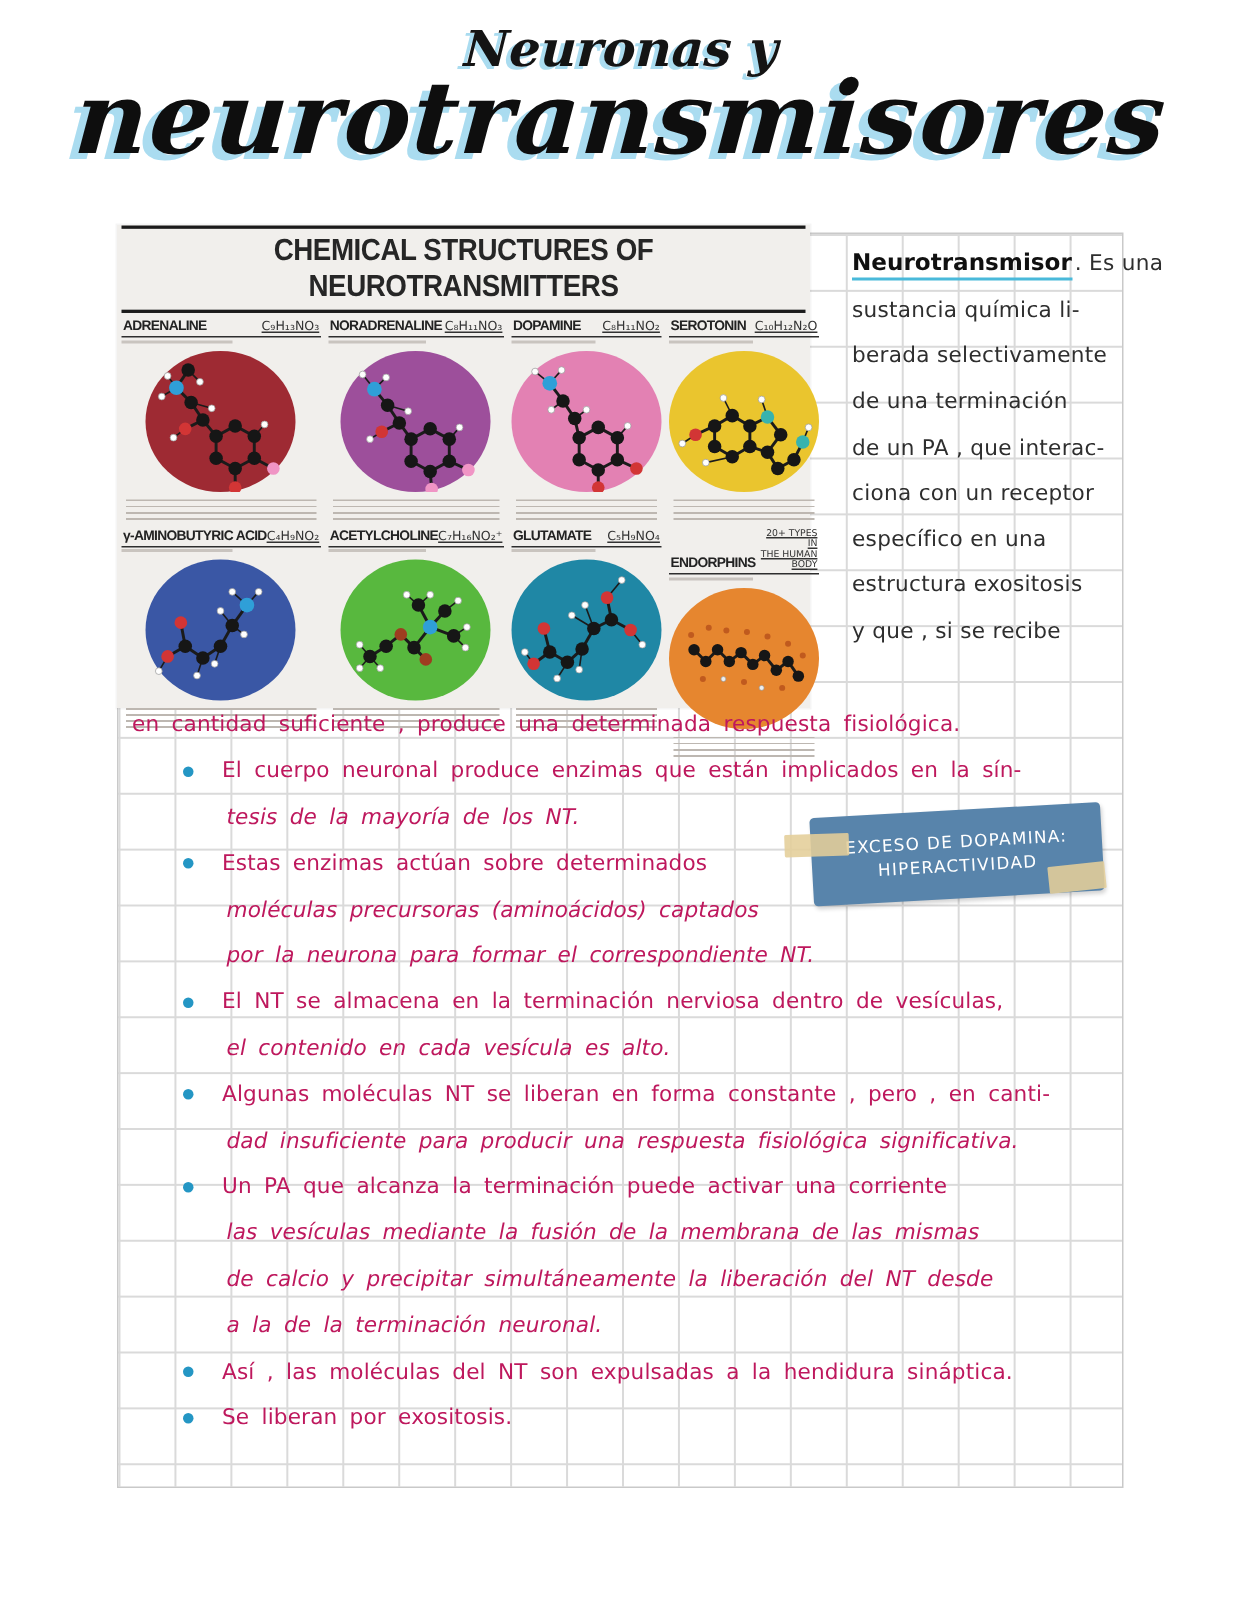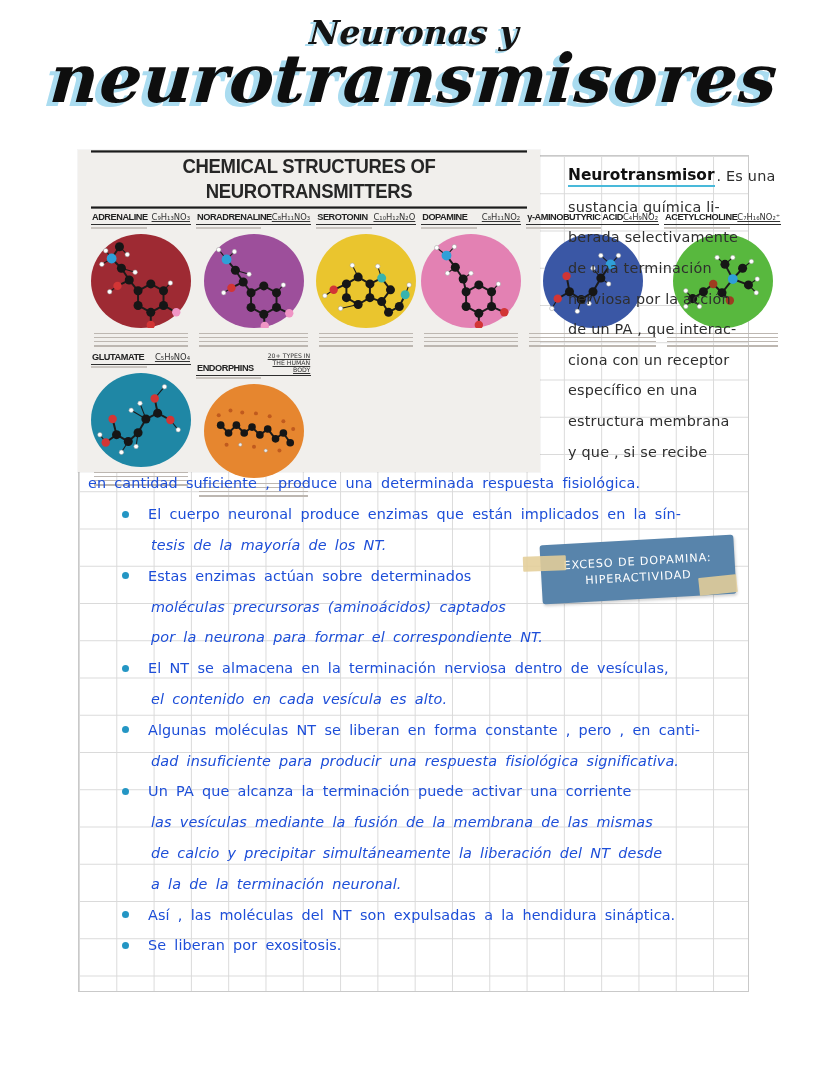--- a/index.html
+++ b/index.html
@@ -37,29 +37,29 @@
     background-image:
       linear-gradient(to right,#dadada 1px,transparent 1px),
       linear-gradient(to bottom,#dadada 1px,transparent 1px);
     background-size:37.3px 37.25px;
     border:1px solid #c9c9c9;
   }
 
   
   .poster{
     position:absolute;left:78px;top:150px;width:462px;height:322px;z-index:3;
-    background:#f1efec;padding:3px 13px;box-shadow:0 0 0 1px rgba(0,0,0,.04);
+    background:#f1efec;padding:3px 3px;box-shadow:0 0 0 1px rgba(0,0,0,.04);
   }
   .poster-title{
     border-top:2px solid #1b1b1b;border-bottom:2px solid #1b1b1b;
     font-family:"Liberation Sans",sans-serif;font-weight:bold;
     font-size:18.5px;letter-spacing:-.3px;color:#262626;text-align:center;
     padding:2px 0 3px;transform:scaleY(1.1);
   }
-  .cells{display:grid;grid-template-columns:repeat(6,1fr);column-gap:5px;margin-top:5px;}
+  .cells{display:grid;grid-template-columns:repeat(4,1fr);column-gap:5px;margin-top:5px;}
   .cell{position:relative;}
   .cell-head{
     display:flex;justify-content:space-between;align-items:flex-end;
     border-bottom:1.5px solid #2e2e2e;padding:1px 1px 2px;
   }
   .cell-name{
     font-family:"Liberation Sans",sans-serif;font-weight:bold;
     font-size:9.2px;letter-spacing:-.45px;color:#222;white-space:nowrap;
   }
   .formula{font-size:8.4px;color:#333;white-space:nowrap;text-decoration:underline;}
@@ -81,21 +81,21 @@
   .kw{
     font-weight:bold;font-size:15.4px;color:#101010;
     border-bottom:2.5px solid var(--underline);padding-bottom:1px;letter-spacing:0;
   }
   .kw-rest{margin-left:2px;}
 
   
   .notes{position:absolute;left:88px;top:468px;width:661px;z-index:4;}
   .note-line{
     height:30.8px;position:relative;display:flex;align-items:center;
-    font-size:14.4px;color:#1d4ed8;white-space:nowrap;word-spacing:3.5px;letter-spacing:.1px;
+    font-size:14.4px;color:#be185d;white-space:nowrap;word-spacing:3.5px;letter-spacing:.1px;
   }
   .dot{
     position:absolute;left:34px;top:50%;width:7px;height:7px;margin-top:-3.5px;
     border-radius:50%;background:var(--bullet);
   }
   .note-text.ind-full{margin-left:0;}
   .note-text.ind-hang{margin-left:60px;}
   .note-text.ind-cont{margin-left:63px;font-style:italic;}
 
   
@@ -217,20 +217,64 @@
               <circle cx="30" cy="18" r="2.3" fill="#ffffff" stroke="#9a9a9a" stroke-width="0.5"></circle>
               <circle cx="45" cy="41" r="2.3" fill="#ffffff" stroke="#9a9a9a" stroke-width="0.5"></circle>
               <circle cx="80" cy="52" r="2.3" fill="#ffffff" stroke="#9a9a9a" stroke-width="0.5"></circle>
               <circle cx="19" cy="60" r="2.3" fill="#ffffff" stroke="#9a9a9a" stroke-width="0.5"></circle>
             </svg>
           </div>
           <div class="fineprint"></div>
         </div>
         <div class="cell">
           <div class="cell-head">
+            <span class="cell-name">DOPAMINE</span>
+            <span class="formula">C₈H₁₁NO₂</span>
+          </div>
+          <div class="tiny-caption"></div>
+          <div class="mol-circle" style="background: rgb(227, 129, 179);">
+            <svg viewBox="0 0 100 96">
+              <line x1="58" y1="52" x2="71" y2="59" stroke="#1b1b1b" stroke-width="2"></line>
+              <line x1="71" y1="59" x2="71" y2="74" stroke="#1b1b1b" stroke-width="2"></line>
+              <line x1="71" y1="74" x2="58" y2="81" stroke="#1b1b1b" stroke-width="2"></line>
+              <line x1="58" y1="81" x2="45" y2="74" stroke="#1b1b1b" stroke-width="2"></line>
+              <line x1="45" y1="74" x2="45" y2="59" stroke="#1b1b1b" stroke-width="2"></line>
+              <line x1="45" y1="59" x2="58" y2="52" stroke="#1b1b1b" stroke-width="2"></line>
+              <line x1="45" y1="59" x2="42" y2="46" stroke="#1b1b1b" stroke-width="2"></line>
+              <line x1="42" y1="46" x2="34" y2="34" stroke="#1b1b1b" stroke-width="2"></line>
+              <line x1="34" y1="34" x2="25" y2="22" stroke="#1b1b1b" stroke-width="2"></line>
+              <line x1="58" y1="81" x2="58" y2="93" stroke="#1b1b1b" stroke-width="2"></line>
+              <line x1="71" y1="74" x2="84" y2="80" stroke="#1b1b1b" stroke-width="2"></line>
+              <line x1="25" y1="22" x2="15" y2="14" stroke="#1b1b1b" stroke-width="1.1"></line>
+              <line x1="25" y1="22" x2="33" y2="13" stroke="#1b1b1b" stroke-width="1.1"></line>
+              <line x1="34" y1="34" x2="26" y2="40" stroke="#1b1b1b" stroke-width="1.1"></line>
+              <line x1="71" y1="59" x2="78" y2="51" stroke="#1b1b1b" stroke-width="1.1"></line>
+              <line x1="42" y1="46" x2="50" y2="40" stroke="#1b1b1b" stroke-width="1.1"></line>
+              <circle cx="58" cy="52" r="4.6" fill="#161616"></circle>
+              <circle cx="71" cy="59" r="4.6" fill="#161616"></circle>
+              <circle cx="71" cy="74" r="4.6" fill="#161616"></circle>
+              <circle cx="58" cy="81" r="4.6" fill="#161616"></circle>
+              <circle cx="45" cy="74" r="4.6" fill="#161616"></circle>
+              <circle cx="45" cy="59" r="4.6" fill="#161616"></circle>
+              <circle cx="42" cy="46" r="4.6" fill="#161616"></circle>
+              <circle cx="34" cy="34" r="4.6" fill="#161616"></circle>
+              <circle cx="25" cy="22" r="5" fill="#2f9fd8"></circle>
+              <circle cx="58" cy="93" r="4.3" fill="#d23535"></circle>
+              <circle cx="84" cy="80" r="4.3" fill="#d23535"></circle>
+              <circle cx="15" cy="14" r="2.3" fill="#ffffff" stroke="#9a9a9a" stroke-width="0.5"></circle>
+              <circle cx="33" cy="13" r="2.3" fill="#ffffff" stroke="#9a9a9a" stroke-width="0.5"></circle>
+              <circle cx="26" cy="40" r="2.3" fill="#ffffff" stroke="#9a9a9a" stroke-width="0.5"></circle>
+              <circle cx="78" cy="51" r="2.3" fill="#ffffff" stroke="#9a9a9a" stroke-width="0.5"></circle>
+              <circle cx="50" cy="40" r="2.3" fill="#ffffff" stroke="#9a9a9a" stroke-width="0.5"></circle>
+            </svg>
+          </div>
+          <div class="fineprint"></div>
+        </div>
+        <div class="cell">
+          <div class="cell-head">
             <span class="cell-name">SEROTONIN</span>
             <span class="formula">C₁₀H₁₂N₂O</span>
           </div>
           <div class="tiny-caption"></div>
           <div class="mol-circle" style="background: rgb(234, 197, 46);">
             <svg viewBox="0 0 100 96">
               <line x1="42" y1="44" x2="54" y2="51" stroke="#1b1b1b" stroke-width="2"></line>
               <line x1="54" y1="51" x2="54" y2="65" stroke="#1b1b1b" stroke-width="2"></line>
               <line x1="54" y1="65" x2="42" y2="72" stroke="#1b1b1b" stroke-width="2"></line>
               <line x1="42" y1="72" x2="30" y2="65" stroke="#1b1b1b" stroke-width="2"></line>
@@ -266,64 +310,20 @@
               <circle cx="24" cy="76" r="2.3" fill="#ffffff" stroke="#9a9a9a" stroke-width="0.5"></circle>
               <circle cx="8" cy="63" r="2.3" fill="#ffffff" stroke="#9a9a9a" stroke-width="0.5"></circle>
               <circle cx="62" cy="33" r="2.3" fill="#ffffff" stroke="#9a9a9a" stroke-width="0.5"></circle>
               <circle cx="94" cy="52" r="2.3" fill="#ffffff" stroke="#9a9a9a" stroke-width="0.5"></circle>
             </svg>
           </div>
           <div class="fineprint"></div>
         </div>
         <div class="cell">
           <div class="cell-head">
-            <span class="cell-name">DOPAMINE</span>
-            <span class="formula">C₈H₁₁NO₂</span>
-          </div>
-          <div class="tiny-caption"></div>
-          <div class="mol-circle" style="background: rgb(227, 129, 179);">
-            <svg viewBox="0 0 100 96">
-              <line x1="58" y1="52" x2="71" y2="59" stroke="#1b1b1b" stroke-width="2"></line>
-              <line x1="71" y1="59" x2="71" y2="74" stroke="#1b1b1b" stroke-width="2"></line>
-              <line x1="71" y1="74" x2="58" y2="81" stroke="#1b1b1b" stroke-width="2"></line>
-              <line x1="58" y1="81" x2="45" y2="74" stroke="#1b1b1b" stroke-width="2"></line>
-              <line x1="45" y1="74" x2="45" y2="59" stroke="#1b1b1b" stroke-width="2"></line>
-              <line x1="45" y1="59" x2="58" y2="52" stroke="#1b1b1b" stroke-width="2"></line>
-              <line x1="45" y1="59" x2="42" y2="46" stroke="#1b1b1b" stroke-width="2"></line>
-              <line x1="42" y1="46" x2="34" y2="34" stroke="#1b1b1b" stroke-width="2"></line>
-              <line x1="34" y1="34" x2="25" y2="22" stroke="#1b1b1b" stroke-width="2"></line>
-              <line x1="58" y1="81" x2="58" y2="93" stroke="#1b1b1b" stroke-width="2"></line>
-              <line x1="71" y1="74" x2="84" y2="80" stroke="#1b1b1b" stroke-width="2"></line>
-              <line x1="25" y1="22" x2="15" y2="14" stroke="#1b1b1b" stroke-width="1.1"></line>
-              <line x1="25" y1="22" x2="33" y2="13" stroke="#1b1b1b" stroke-width="1.1"></line>
-              <line x1="34" y1="34" x2="26" y2="40" stroke="#1b1b1b" stroke-width="1.1"></line>
-              <line x1="71" y1="59" x2="78" y2="51" stroke="#1b1b1b" stroke-width="1.1"></line>
-              <line x1="42" y1="46" x2="50" y2="40" stroke="#1b1b1b" stroke-width="1.1"></line>
-              <circle cx="58" cy="52" r="4.6" fill="#161616"></circle>
-              <circle cx="71" cy="59" r="4.6" fill="#161616"></circle>
-              <circle cx="71" cy="74" r="4.6" fill="#161616"></circle>
-              <circle cx="58" cy="81" r="4.6" fill="#161616"></circle>
-              <circle cx="45" cy="74" r="4.6" fill="#161616"></circle>
-              <circle cx="45" cy="59" r="4.6" fill="#161616"></circle>
-              <circle cx="42" cy="46" r="4.6" fill="#161616"></circle>
-              <circle cx="34" cy="34" r="4.6" fill="#161616"></circle>
-              <circle cx="25" cy="22" r="5" fill="#2f9fd8"></circle>
-              <circle cx="58" cy="93" r="4.3" fill="#d23535"></circle>
-              <circle cx="84" cy="80" r="4.3" fill="#d23535"></circle>
-              <circle cx="15" cy="14" r="2.3" fill="#ffffff" stroke="#9a9a9a" stroke-width="0.5"></circle>
-              <circle cx="33" cy="13" r="2.3" fill="#ffffff" stroke="#9a9a9a" stroke-width="0.5"></circle>
-              <circle cx="26" cy="40" r="2.3" fill="#ffffff" stroke="#9a9a9a" stroke-width="0.5"></circle>
-              <circle cx="78" cy="51" r="2.3" fill="#ffffff" stroke="#9a9a9a" stroke-width="0.5"></circle>
-              <circle cx="50" cy="40" r="2.3" fill="#ffffff" stroke="#9a9a9a" stroke-width="0.5"></circle>
-            </svg>
-          </div>
-          <div class="fineprint"></div>
-        </div>
-        <div class="cell">
-          <div class="cell-head">
             <span class="cell-name">γ-AMINOBUTYRIC ACID</span>
             <span class="formula">C₄H₉NO₂</span>
           </div>
           <div class="tiny-caption"></div>
           <div class="mol-circle" style="background: rgb(58, 87, 165);">
             <svg viewBox="0 0 100 96">
               <line x1="14" y1="66" x2="26" y2="59" stroke="#1b1b1b" stroke-width="2"></line>
               <line x1="26" y1="59" x2="23" y2="43" stroke="#1b1b1b" stroke-width="2"></line>
               <line x1="26" y1="59" x2="38" y2="67" stroke="#1b1b1b" stroke-width="2"></line>
               <line x1="38" y1="67" x2="50" y2="59" stroke="#1b1b1b" stroke-width="2"></line>
@@ -492,25 +492,24 @@
   <aside class="side-notes">
     <div class="side-line">
       <span class="kw">Neurotransmisor</span>
       <span class="kw-rest">. Es una</span>
     </div>
     <div id="side-lines">
 
     <div class="side-line">sustancia química li-</div>
         <div class="side-line">berada selectivamente</div>
         <div class="side-line">de una terminación</div>
-        <div class="side-line">nerviosa por la acción</div>
         <div class="side-line">de un PA , que interac-</div>
         <div class="side-line">ciona con un receptor</div>
         <div class="side-line">específico en una</div>
-        <div class="side-line">estructura membrana</div>
+        <div class="side-line">estructura exositosis</div>
         <div class="side-line">y que , si se recibe</div>
       </div>
   </aside>
 
   <main class="notes" id="note-lines">
 
   <div class="note-line">
 
         <span class="note-text ind-full">en cantidad suficiente , produce una determinada respuesta fisiológica.</span>
       </div>

